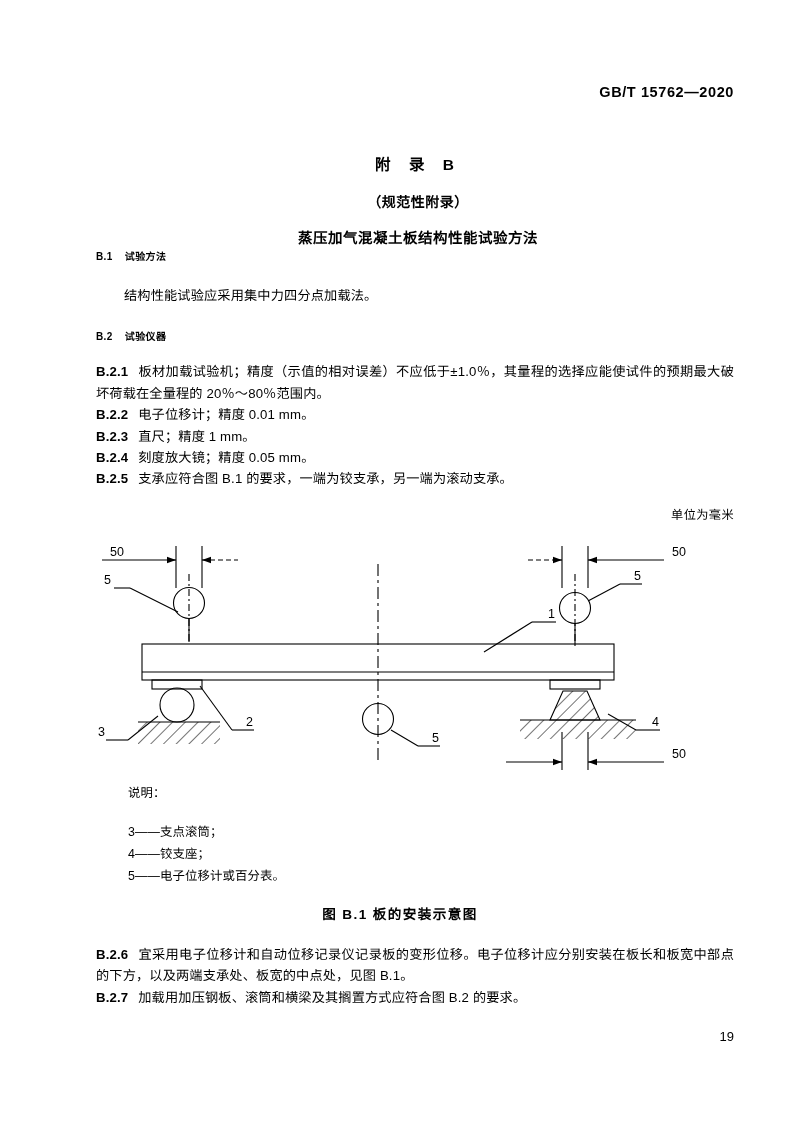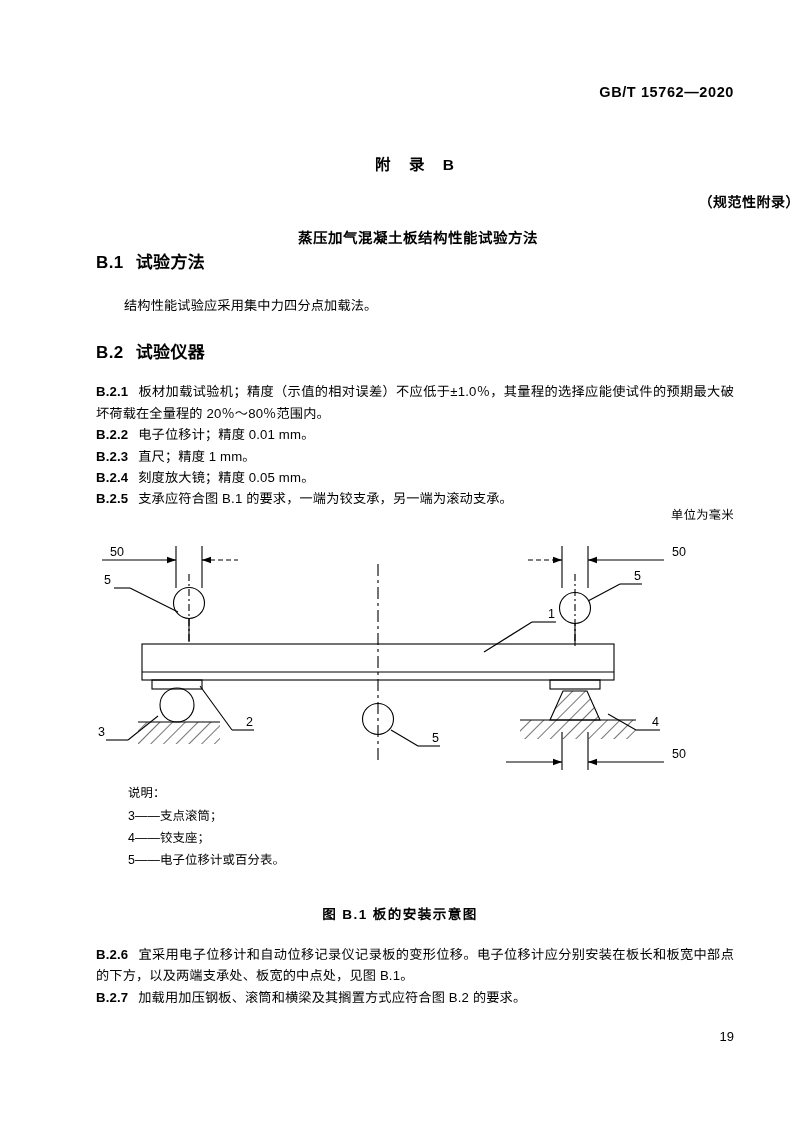--- a/index.html
+++ b/index.html
@@ -50,40 +50,39 @@
     font-size: 15.5px;
     letter-spacing: 7px;
     margin-bottom: 17px;
   }
   .annex-kind {
     font-family: "Liberation Sans", "DejaVu Sans", sans-serif;
     font-weight: bold;
     font-size: 14px;
     letter-spacing: 0.5px;
     margin-bottom: 15px;
-    text-align: right;
   }
   .annex-name {
     font-family: "Liberation Sans", "DejaVu Sans", sans-serif;
     font-weight: bold;
     font-size: 14.5px;
     letter-spacing: 0.5px;
   }
 
   
   .content {
     position: absolute;
     left: 96px;
     right: 66px;
     top: 248px;
   }
   .sec-head {
     font-family: "Liberation Sans", "DejaVu Sans", sans-serif;
     font-weight: bold;
-    font-size: 17px;
+    font-size: 10px;
     letter-spacing: 0.4px;
   }
   .sec-head .num { margin-right: 12px; }
   .para {
     font-family: "Liberation Sans", "DejaVu Sans", sans-serif;
     font-size: 13.2px;
     line-height: 1.62;
     letter-spacing: 0.15px;
     text-align: justify;
   }
@@ -126,21 +125,21 @@
   .legend {
     position: absolute;
     top: 782px;
     left: 128px;
     right: 66px;
     font-family: "Liberation Sans", "DejaVu Sans", sans-serif;
     font-size: 12.4px;
     line-height: 1.78;
     letter-spacing: 0.1px;
   }
-  .legend-title { margin-bottom: 1px; }
+  .legend-title { margin-bottom: 17px; }
   .legend-item { white-space: nowrap; }
   .legend-item .key { display: inline-block; }
 
   
   .fig-caption {
     position: absolute;
     top: 903px;
     left: 0;
     right: 0;
     text-align: center;

